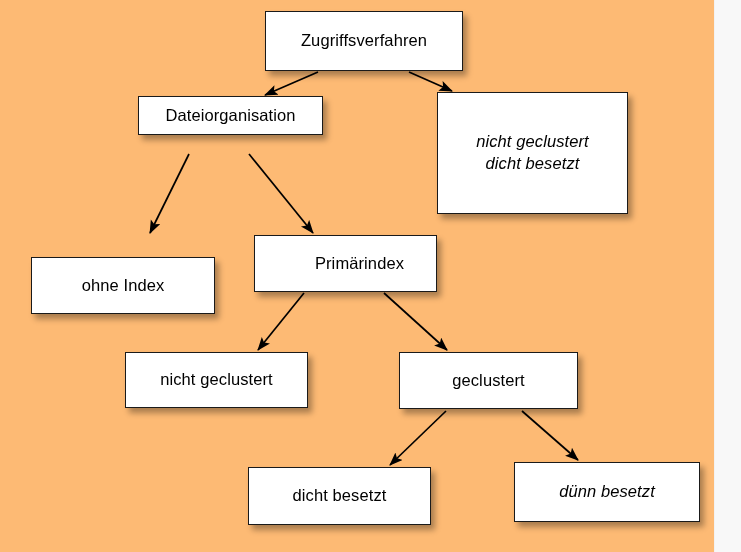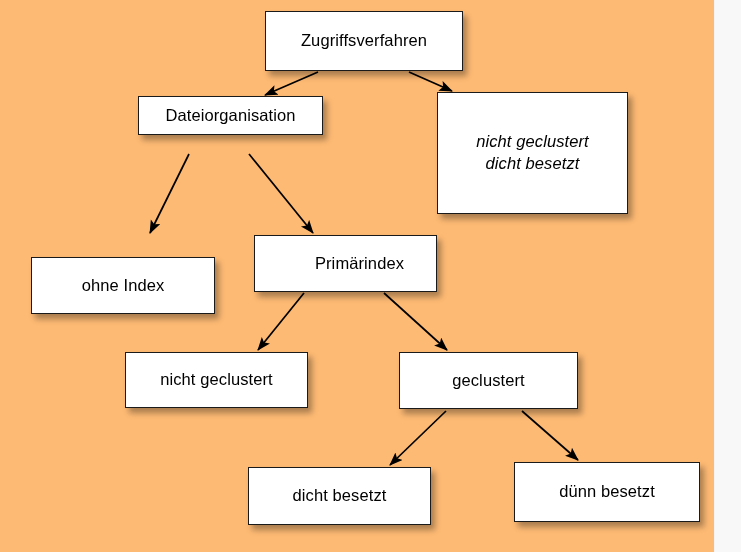--- a/index.html
+++ b/index.html
@@ -120,20 +120,20 @@
       <div class="node" style="left: 399px; top: 352px; width: 179px; height: 57px;">
         <span class="lines">
           <span class="line">geclustert</span>
         </span>
       </div>
       <div class="node" style="left: 248px; top: 467px; width: 183px; height: 58px;">
         <span class="lines">
           <span class="line">dicht besetzt</span>
         </span>
       </div>
-      <div class="node" style="left: 514px; top: 462px; width: 186px; height: 60px;">
+      <div class="node" style="left: 514px; top: 462px; width: 186px; height: 60px; font-style: italic;">
         <span class="lines">
           <span class="line">dünn besetzt</span>
         </span>
       </div>
     </div>
 
 </div>
 
 </body></html>

